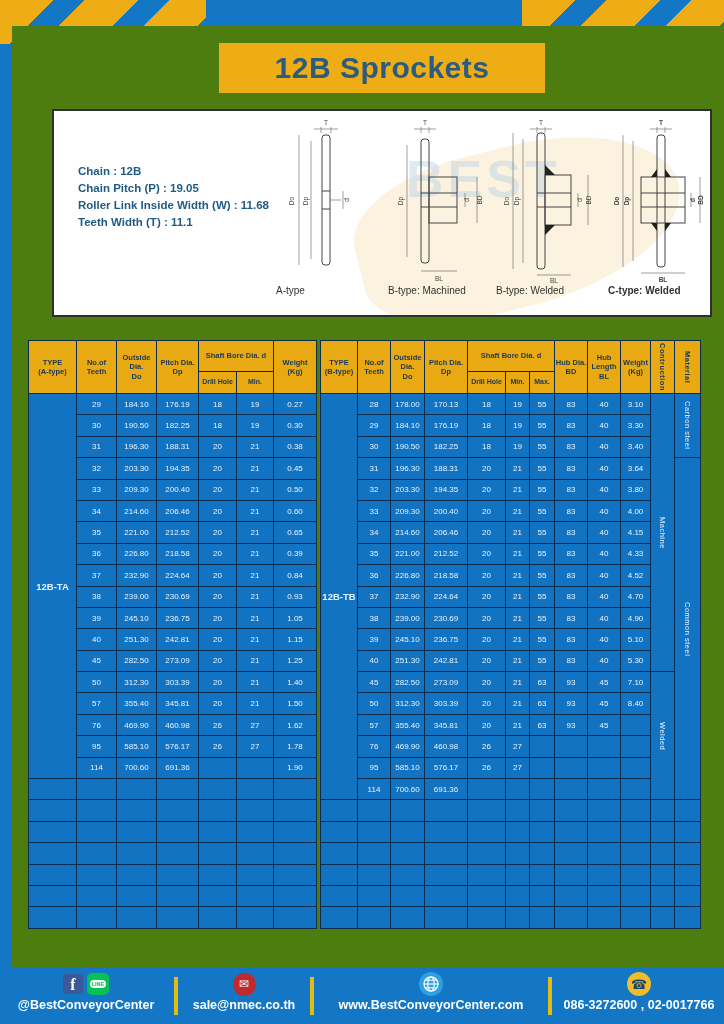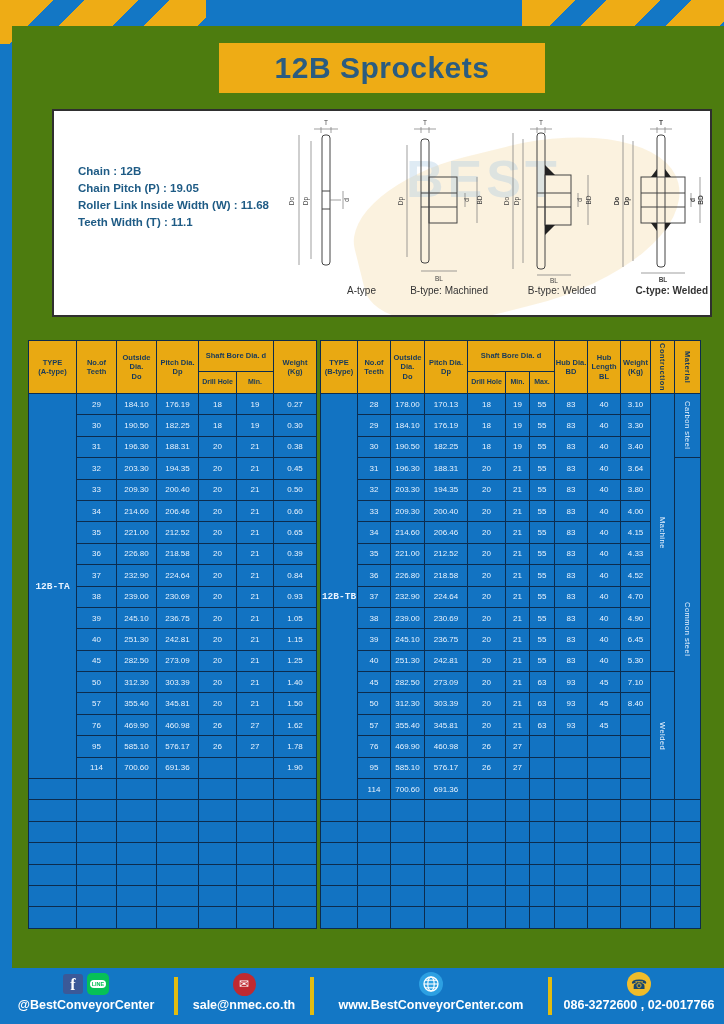--- a/index.html
+++ b/index.html
@@ -16,35 +16,35 @@
           display:flex;align-items:center;justify-content:center;}
   .banner-title{font-size:30px;font-weight:bold;color:#2b5c80;letter-spacing:.5px;}
 
   .draw-box{position:relative;margin:16px 20px 0;height:204px;border:2px solid #2f2f2f;background:#fff;overflow:hidden;}
   .wm-blob{position:absolute;left:300px;top:35px;width:330px;height:160px;background:#f7e8c4;
            border-radius:45% 55% 60% 40%;transform:rotate(-14deg);opacity:.55;}
   .wm-text{position:absolute;left:352px;top:42px;font-size:52px;font-weight:bold;color:#aecbe4;
            opacity:.38;line-height:1.02;letter-spacing:4px;white-space:nowrap;}
   .specs{position:absolute;left:9px;top:52px;margin-left:15px;}
   .spec-line{font-size:11.5px;font-weight:bold;color:#1e5b85;line-height:17px;white-space:nowrap;}
-  .drawing{position:absolute;top:6px;width:100px;text-align:right;}
+  .drawing{position:absolute;top:6px;width:100px;text-align:left;}
   .drawing svg{display:block;margin:0 auto;}
   .draw-label{font-size:10px;color:#333;margin-top:2px;}
   .d-a{left:222px;} .d-bm{left:334px;} .d-bw{left:442px;} .d-cw{left:554px;font-weight:bold;}
 
   .tables{position:absolute;left:16px;top:314px;display:flex;z-index:3;}
   table{border-collapse:collapse;table-layout:fixed;}
   #table-a{width:288px;margin-right:3px;}
   #table-b{width:380px;}
   th,td{border:1.5px solid #0c2c4e;padding:0;text-align:center;vertical-align:middle;overflow:hidden;}
   th{background:#e9a912;color:#16395c;font-size:7.5px;font-weight:bold;line-height:1.25;}
   thead tr:first-child th{height:30px;}
   thead tr:last-child th{height:21px;font-size:7px;}
   td{background:#1273c2;color:#e8f3ff;font-size:8px;height:20.4px;}
-  .type-cell{font-size:9.5px;font-weight:bold;font-family:Liberation Mono, monospace;}
+  .type-cell{font-size:9.5px;font-weight:bold;}
   .vert-cell{writing-mode:vertical-rl;font-size:7.5px;letter-spacing:.5px;padding:2px 0;}
   th.vert{writing-mode:vertical-rl;letter-spacing:.5px;}
 
   .footer{position:absolute;left:0;bottom:0;width:724px;height:56px;background:#1377c5;z-index:4;
           display:flex;align-items:stretch;}
   .footer-strip{position:absolute;left:0;bottom:0;width:724px;height:7px;background:#0d5fa6;}
   .fsec{display:flex;flex-direction:column;align-items:center;justify-content:flex-start;padding-top:3px;}
   .fsec .ftext{font-size:12.5px;font-weight:bold;color:#ffffff;white-space:nowrap;margin-top:1px;}
   .f1{width:172px;} .f2{width:128px;} .f3{width:230px;} .f4{flex:1;}
   .fdiv{width:4px;height:38px;background:#e2bc10;align-self:center;margin:0 2px;}
@@ -623,21 +623,21 @@
             </tr>
             <tr>
               <td>39</td>
               <td>245.10</td>
               <td>236.75</td>
               <td>20</td>
               <td>21</td>
               <td>55</td>
               <td>83</td>
               <td>40</td>
-              <td>6.45</td>
+              <td>5.10</td>
             </tr>
             <tr>
               <td>40</td>
               <td>251.30</td>
               <td>242.81</td>
               <td>20</td>
               <td>21</td>
               <td>55</td>
               <td>83</td>
               <td>40</td>

